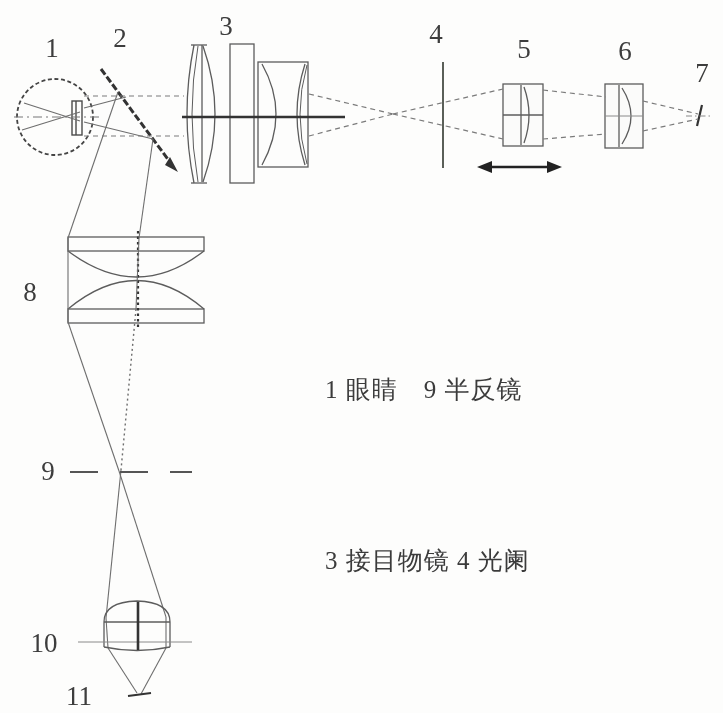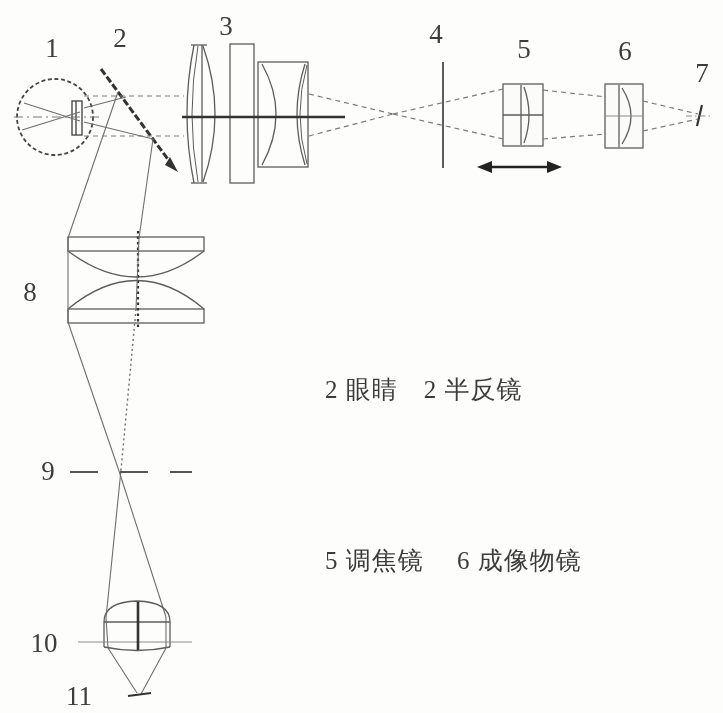--- a/index.html
+++ b/index.html
@@ -151,20 +151,21 @@
       <text class="num" x="625" y="60">6</text>
       <text class="num" x="702" y="82">7</text>
       <text class="num" x="30" y="301">8</text>
       <text class="num" x="48" y="480">9</text>
       <text class="num" x="44" y="652">10</text>
       <text class="num" x="79" y="705">11</text>
     </g>
   </svg>
 
   <div class="legend">
-    <div class="legend-line">2 眼睛　2 半反镜</div>
+    <div class="legend-line">1 眼睛　9 半反镜</div>
+    <div class="legend-line">3 接目物镜 4 光阑</div>
     <div class="legend-line">5 调焦镜　 6 成像物镜</div>
     
     
     
   </div>
 
 </div>
 
 </body></html>

